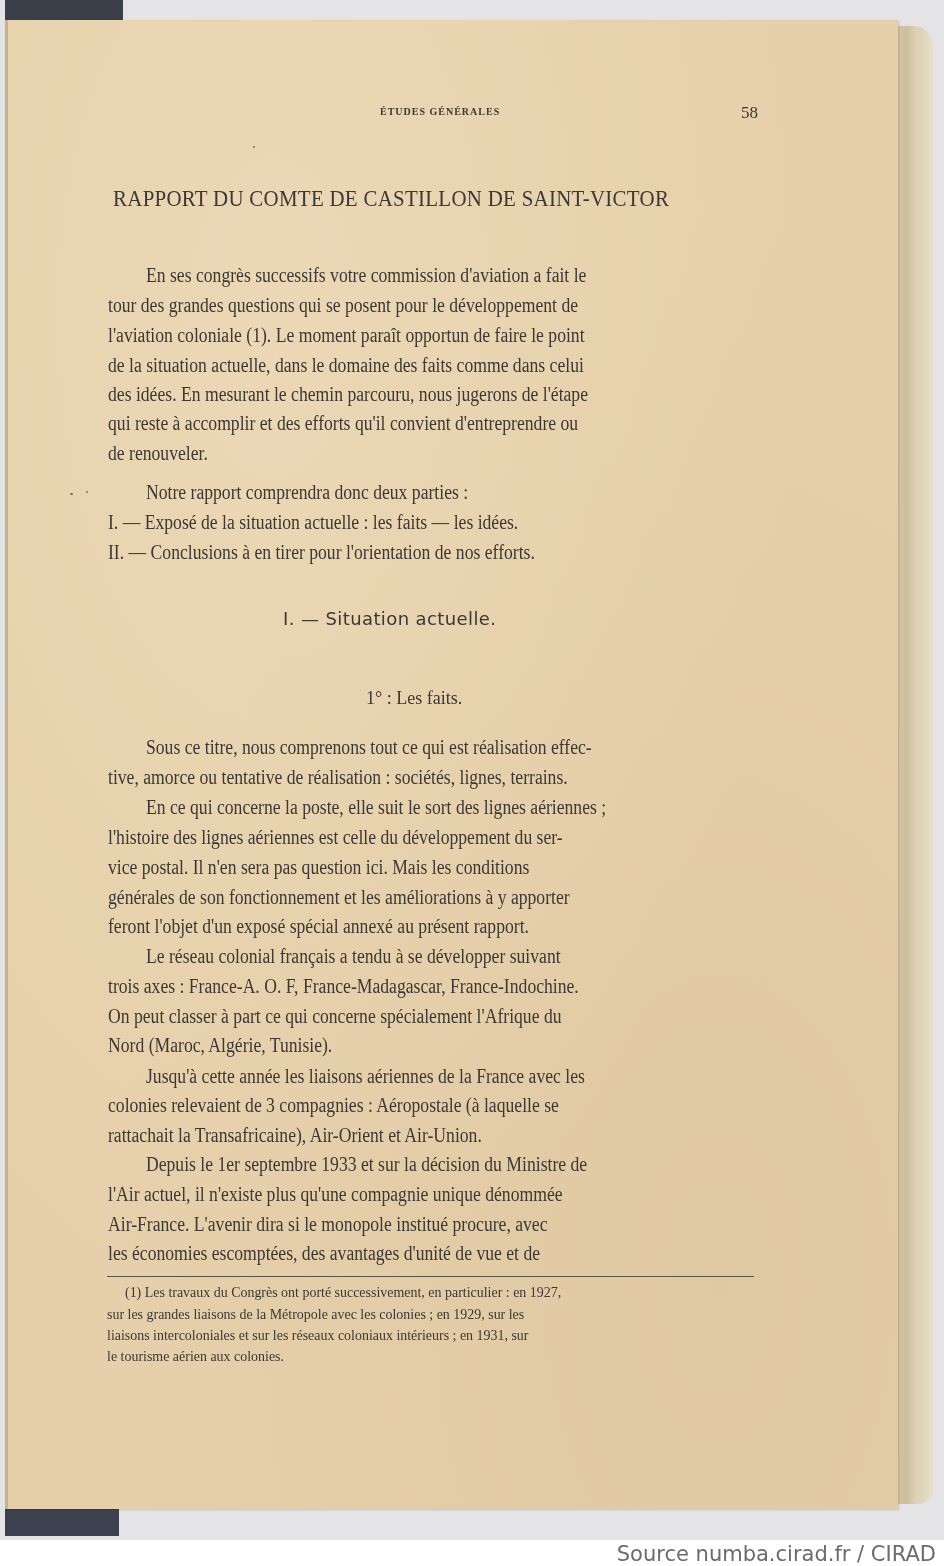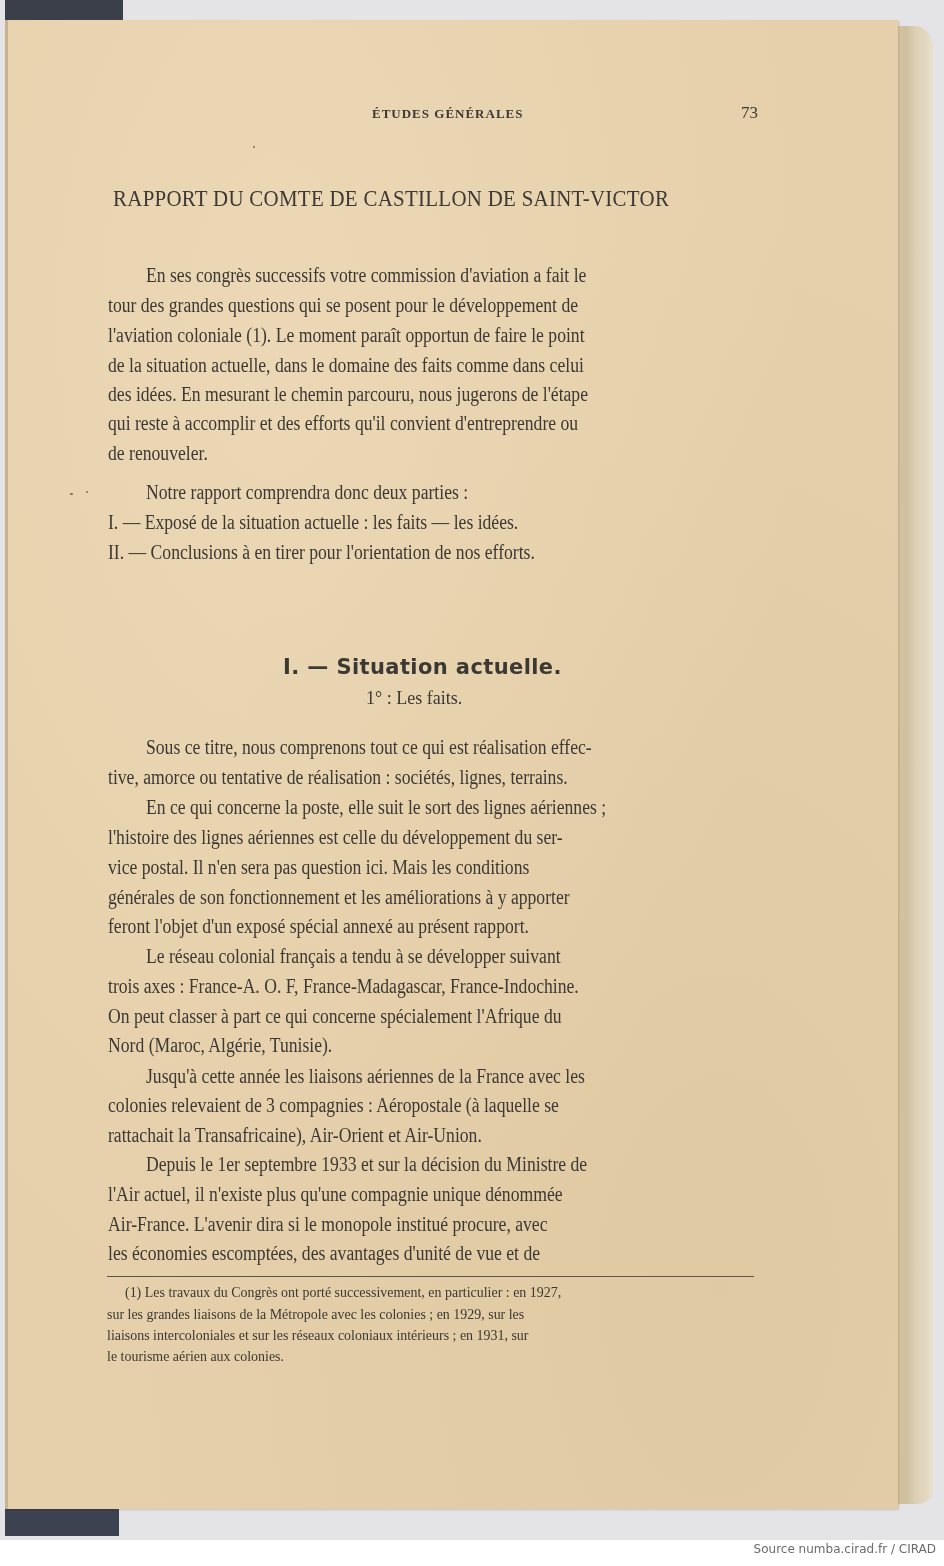--- a/index.html
+++ b/index.html
@@ -33,61 +33,61 @@
         radial-gradient(ellipse at 30% 20%, rgba(240,222,190,0.55), rgba(0,0,0,0) 60%),
         radial-gradient(ellipse at 80% 85%, rgba(215,192,152,0.45), rgba(0,0,0,0) 60%);
       box-shadow: 1px 1px 2px rgba(0,0,0,0.15);
     }
     .page-left-edge {
       position: absolute; left: 5px; top: 20px; width: 3px; height: 1489px;
       background: #c9b38c;
     }
     .txt { position: absolute; color: #3c3833; white-space: nowrap; }
     .running-head {
-      left: 372px; top: 106px; font-size: 13px; font-weight: bold;
+      left: 380px; top: 106px; font-size: 10px; font-weight: bold;
       letter-spacing: 1px; font-variant: small-caps;
     }
     .page-number { left: 741px; top: 103px; font-size: 17px; }
     .title {
       left: 113px; top: 186px; font-size: 22.5px; letter-spacing: 0.3px;
       transform: scaleX(0.93); transform-origin: left top;
     }
     .body-line {
       font-size: 20.5px; line-height: 29.5px; transform-origin: left top;
     }
     .section-heading {
-      left: 283px; top: 655px; font-size: 21px; font-weight: bold;
+      left: 283px; top: 608px; font-size: 18px; font-weight: normal;
       font-family: "DejaVu Sans", "Liberation Sans", sans-serif;
       letter-spacing: 0.4px;
     }
     .subheading { left: 366px; top: 688px; font-size: 18px; }
     .subheading .it { }
     .footnote-rule {
       position: absolute; left: 107px; top: 1276px; width: 647px; height: 1px;
       background: #5b544a;
     }
     .footnote-line { font-size: 15.5px; line-height: 22px; transform-origin: left top; }
     .source-credit {
-      position: absolute; right: 8px; top: 1542px; font-size: 12px;
+      position: absolute; right: 8px; top: 1542px; font-size: 21px;
       color: #6b6b6b; font-family: "DejaVu Sans", "Liberation Sans", sans-serif;
     }
     .speck { position: absolute; width: 3px; height: 2px; background: #7b6f5e; border-radius: 1px; }
   </style>
 </head>
 <body>
 
 <div class="scan-bg"></div>
 <div class="strip-top"></div>
 <div class="strip-bottom"></div>
 <div class="page-stack"></div>
 <div class="page"></div>
 <div class="page-left-edge"></div>
 
 <div class="txt running-head">ÉTUDES GÉNÉRALES</div>
-<div class="txt page-number">73</div>
+<div class="txt page-number">58</div>
 <div class="txt title">RAPPORT DU COMTE DE CASTILLON DE SAINT-VICTOR</div>
 
 <div>
   <div class="txt body-line" style="left:146px;top:261px;transform:scaleX(0.86);">En ses congrès successifs votre commission d'aviation a fait le</div>
   <div class="txt body-line" style="left:108px;top:291px;transform:scaleX(0.86);">tour des grandes questions qui se posent pour le développement de</div>
   <div class="txt body-line" style="left:108px;top:321px;transform:scaleX(0.86);">l'aviation coloniale (1). Le moment paraît opportun de faire le point</div>
   <div class="txt body-line" style="left:108px;top:351px;transform:scaleX(0.86);">de la situation actuelle, dans le domaine des faits comme dans celui</div>
   <div class="txt body-line" style="left:108px;top:380px;transform:scaleX(0.86);">des idées. En mesurant le chemin parcouru, nous jugerons de l'étape</div>
   <div class="txt body-line" style="left:108px;top:409px;transform:scaleX(0.86);">qui reste à accomplir et des efforts qu'il convient d'entreprendre ou</div>
   <div class="txt body-line" style="left:108px;top:439px;transform:scaleX(0.86);">de renouveler.</div>

